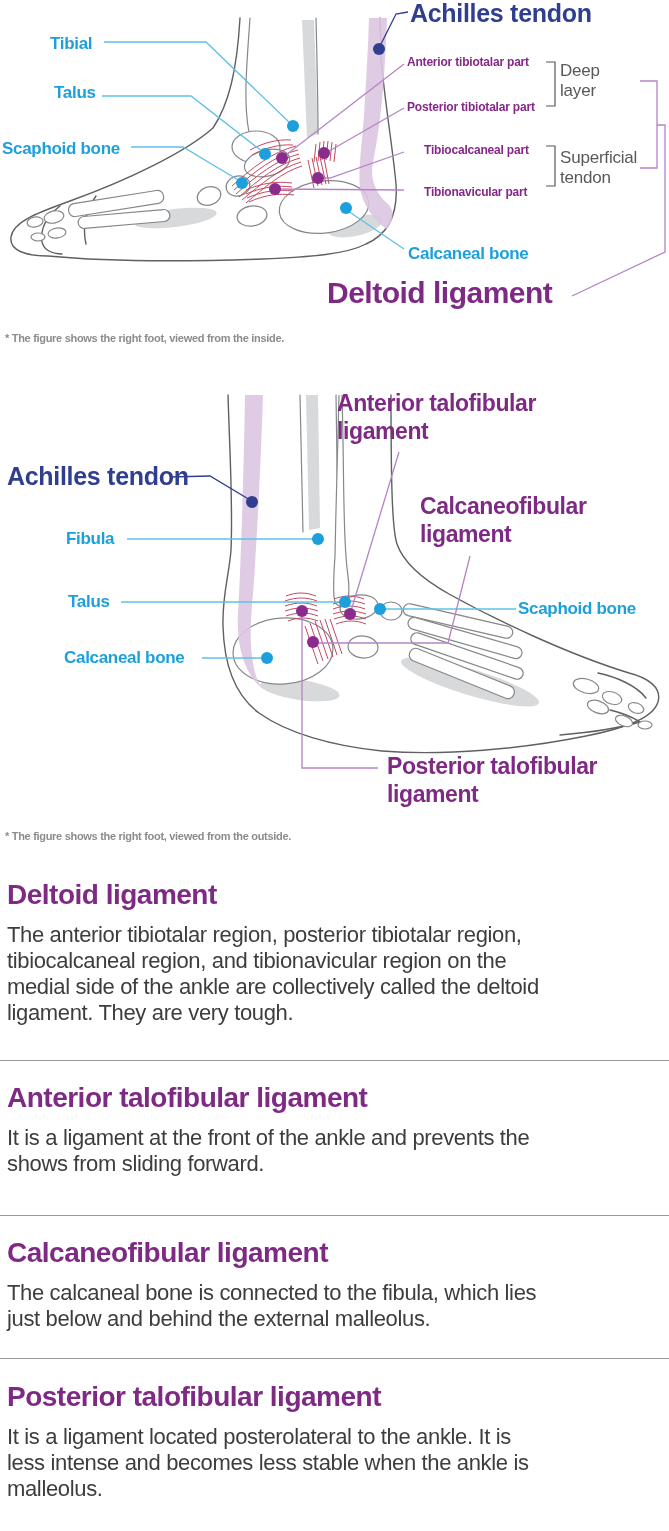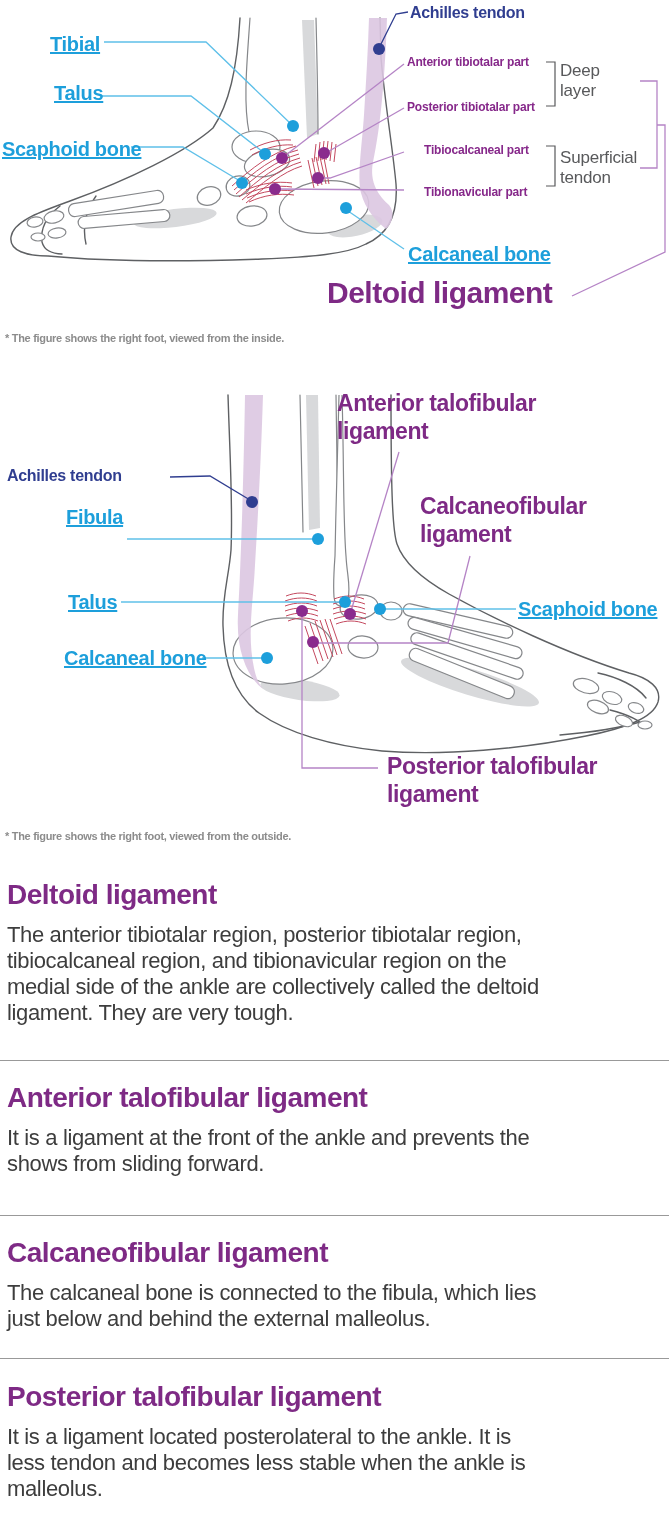--- a/index.html
+++ b/index.html
@@ -2,22 +2,22 @@
 <html style="--label-blue: #1D9FDB; --label-navy: #303E90; --label-purple: #86288A; --heading-purple: #7E2A85; --pointer-purple: #B584C6; --layer-gray: #58595B; --note-gray: #8C8C8C; --body-text: #3D3D3D; --divider-gray: #999999; --hatch-red: #C4495F; --tendon-purple: #DBC7E1; --skin-line: #5E6063; --bone-line: #85878A; --bone-shadow: #D8D9DB;"><head>
 <meta charset="utf-8">
 <style>
   html,body{margin:0;padding:0;background:#fff;}
   .page{position:relative;width:669px;height:1531px;background:#fff;overflow:hidden;
         font-family:"Liberation Sans","DejaVu Sans",sans-serif;letter-spacing:-0.2px;}
   .abs{position:absolute;}
   svg{position:absolute;left:0;display:block;}
 
   
-  .lbl-blue{color:var(--label-blue);font-weight:bold;font-size:20px;line-height:26px;white-space:nowrap;letter-spacing:-0.3px;text-decoration:underline;}
-  .lbl-navy{color:var(--label-navy);font-weight:bold;font-size:16px;line-height:26px;white-space:nowrap;letter-spacing:-0.3px;}
+  .lbl-blue{color:var(--label-blue);font-weight:bold;font-size:17px;line-height:26px;white-space:nowrap;letter-spacing:-0.3px;}
+  .lbl-navy{color:var(--label-navy);font-weight:bold;font-size:25px;line-height:26px;white-space:nowrap;letter-spacing:-0.3px;}
   .lbl-part{color:var(--label-purple);font-weight:bold;font-size:12px;line-height:18px;letter-spacing:-0.2px;}
   .lbl-part.nowrap{white-space:nowrap;margin-left:17px;}
   .lbl-layer{color:var(--layer-gray);font-size:17px;line-height:20px;letter-spacing:-0.2px;}
   .lbl-head1{color:var(--heading-purple);font-weight:bold;font-size:30px;line-height:34px;white-space:nowrap;letter-spacing:-0.5px;}
   .lbl-head2{color:var(--heading-purple);font-weight:bold;font-size:23px;line-height:28px;letter-spacing:-0.4px;}
   .note{color:var(--note-gray);font-weight:bold;font-size:11px;line-height:22px;white-space:nowrap;letter-spacing:-0.3px;}
 
   
   .section h2{margin:0 0 10px 0;color:var(--heading-purple);font-size:28px;line-height:34px;font-weight:bold;letter-spacing:-0.5px;}
   .bodyline{color:var(--body-text);font-size:22px;line-height:26px;white-space:nowrap;letter-spacing:-0.35px;}
@@ -170,21 +170,21 @@
       <circle class="dot-blue" cx="380" cy="229" r="6"></circle>
       <circle class="dot-blue" cx="267" cy="278" r="6"></circle>
       <circle class="dot-purple" cx="302" cy="231" r="6"></circle>
       <circle class="dot-purple" cx="350" cy="234" r="6"></circle>
       <circle class="dot-purple" cx="313" cy="262" r="6"></circle>
     </g>
   </svg>
 
   <div class="abs lbl-head2" style="left:337px;top:389px;width:250px">Anterior talofibular ligament</div>
   <div class="abs lbl-navy" style="left:7px;top:463px">Achilles tendon</div>
-  <div class="abs lbl-blue" style="left:66px;top:504px">Fibula</div>
+  <div class="abs lbl-blue" style="left:66px;top:526px">Fibula</div>
   <div class="abs lbl-head2" style="left:420px;top:492px;width:215px">Calcaneofibular ligament</div>
   <div class="abs lbl-blue" style="left:68px;top:589px">Talus</div>
   <div class="abs lbl-blue" style="left:518px;top:596px">Scaphoid bone</div>
   <div class="abs lbl-blue" style="left:64px;top:645px">Calcaneal bone</div>
   <div class="abs lbl-head2" style="left:387px;top:752px;width:262px">Posterior talofibular ligament</div>
   <div class="abs note" style="left:5px;top:825px">* The figure shows the right foot, viewed from the outside.</div>
 
   <div class="abs section" style="left:7px;top:878px">
     <h2>Deltoid ligament</h2>
     <div class="bodyline">The anterior tibiotalar region, posterior tibiotalar region,</div>
@@ -204,17 +204,17 @@
   <div class="abs section" style="left:7px;top:1236px">
     <h2>Calcaneofibular ligament</h2>
     <div class="bodyline">The calcaneal bone is connected to the fibula, which lies</div>
     <div class="bodyline">just below and behind the external malleolus.</div>
   </div>
   <div class="divider" style="top:1358px"></div>
 
   <div class="abs section" style="left:7px;top:1380px">
     <h2>Posterior talofibular ligament</h2>
     <div class="bodyline">It is a ligament located posterolateral to the ankle. It is</div>
-    <div class="bodyline">less tendon and becomes less stable when the ankle is</div>
+    <div class="bodyline">less intense and becomes less stable when the ankle is</div>
     <div class="bodyline">malleolus.</div>
   </div>
 
 </div>
 
 </body></html>

